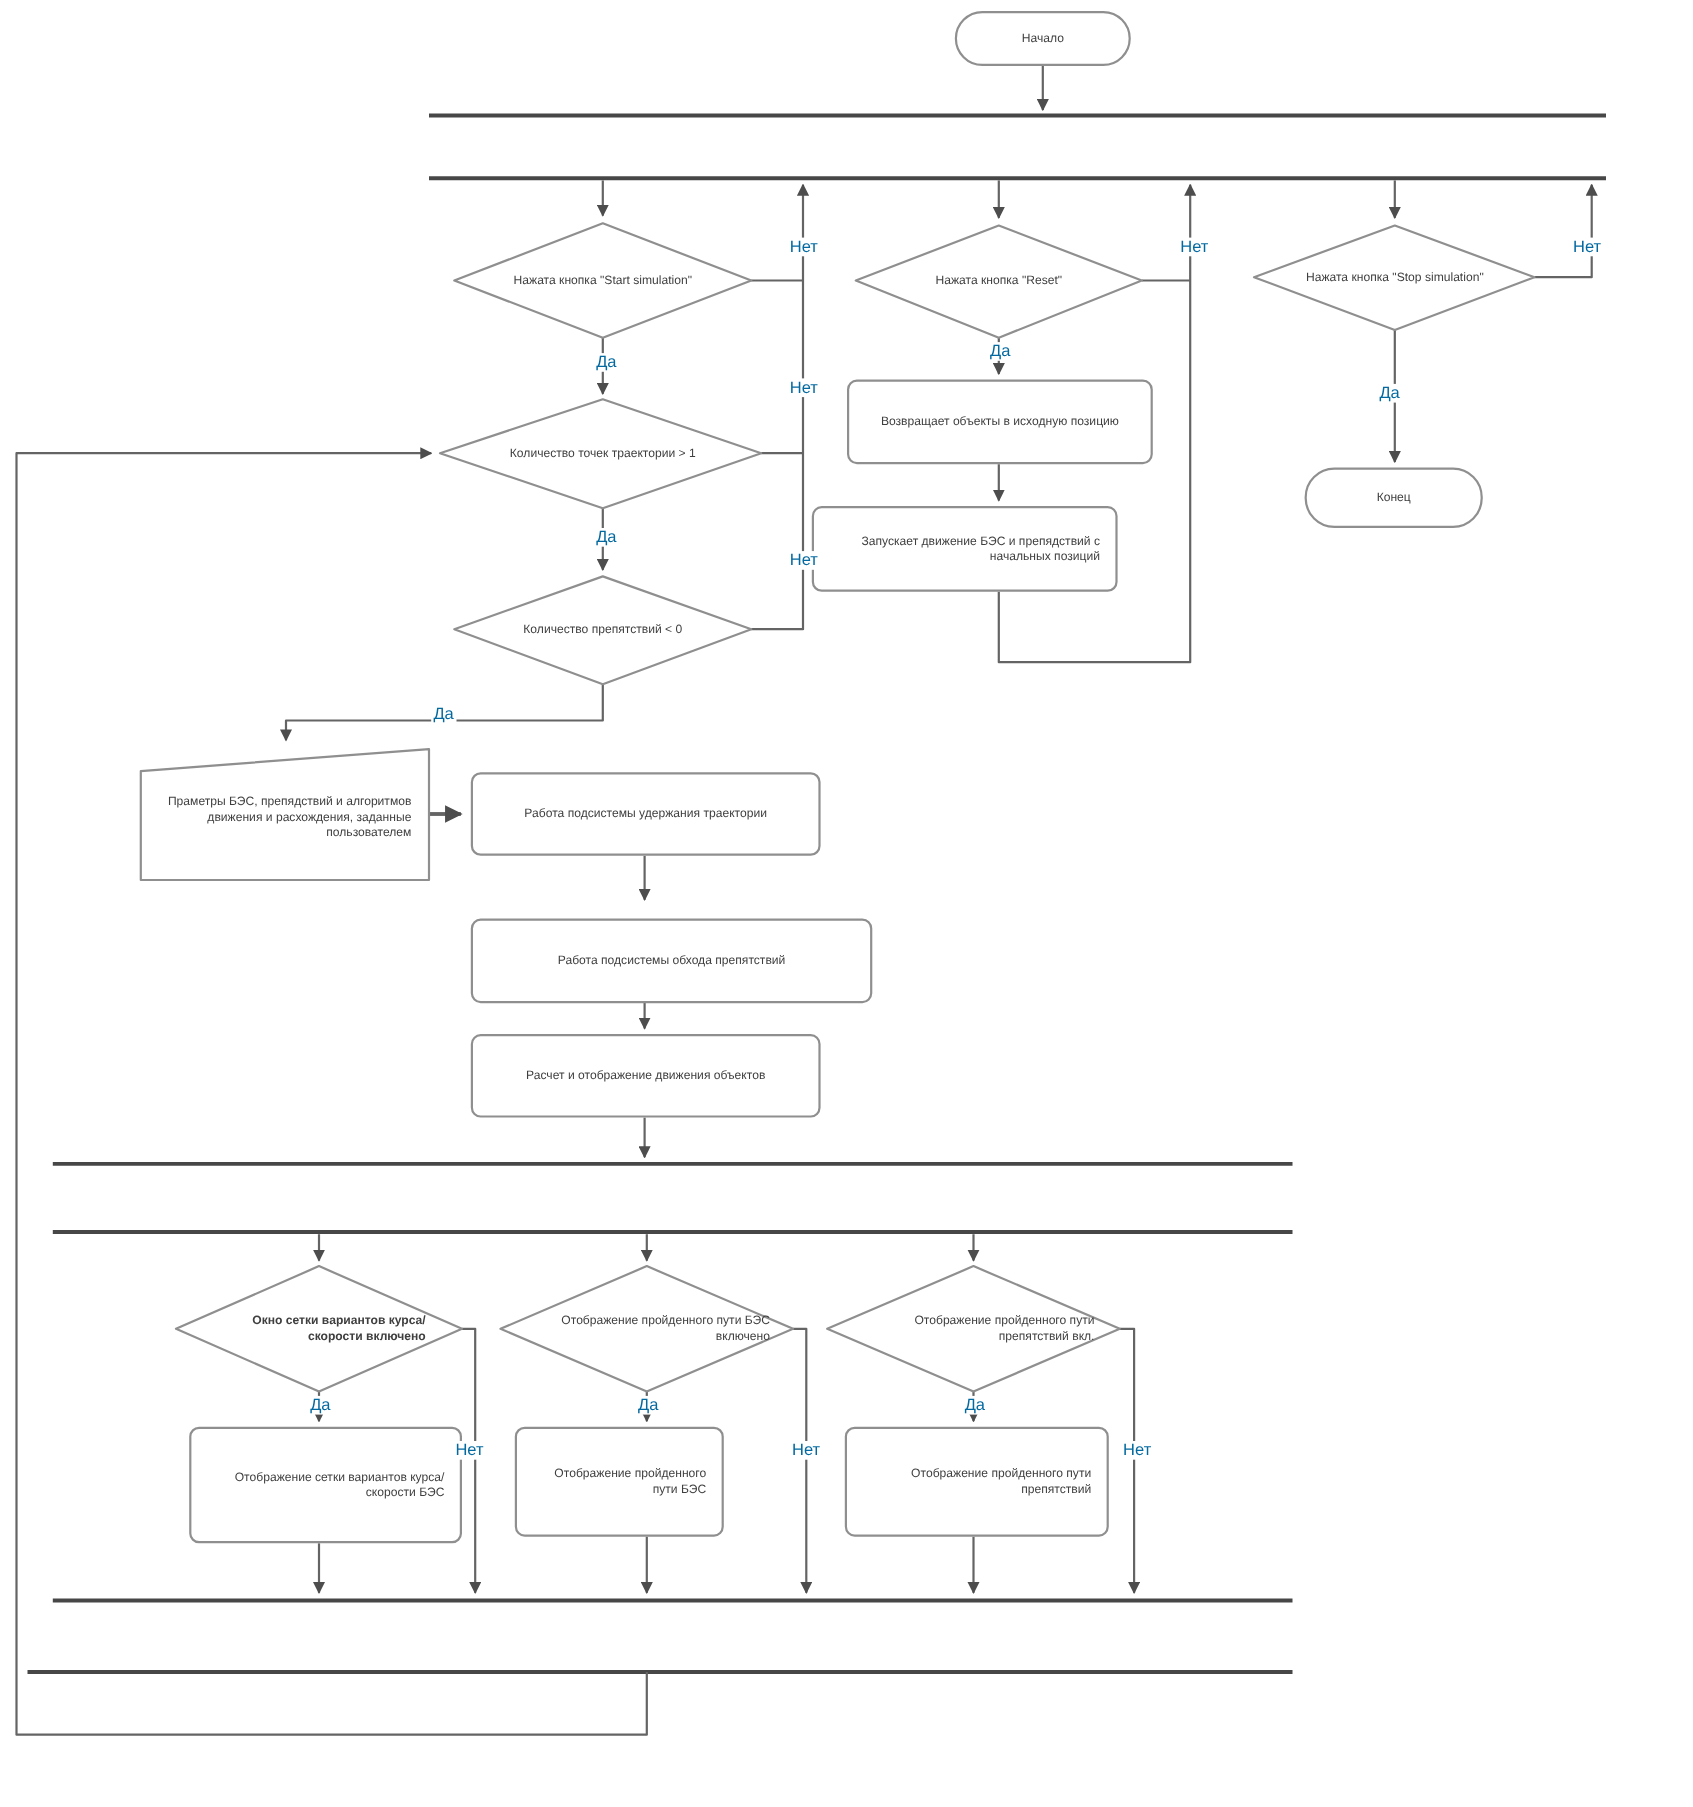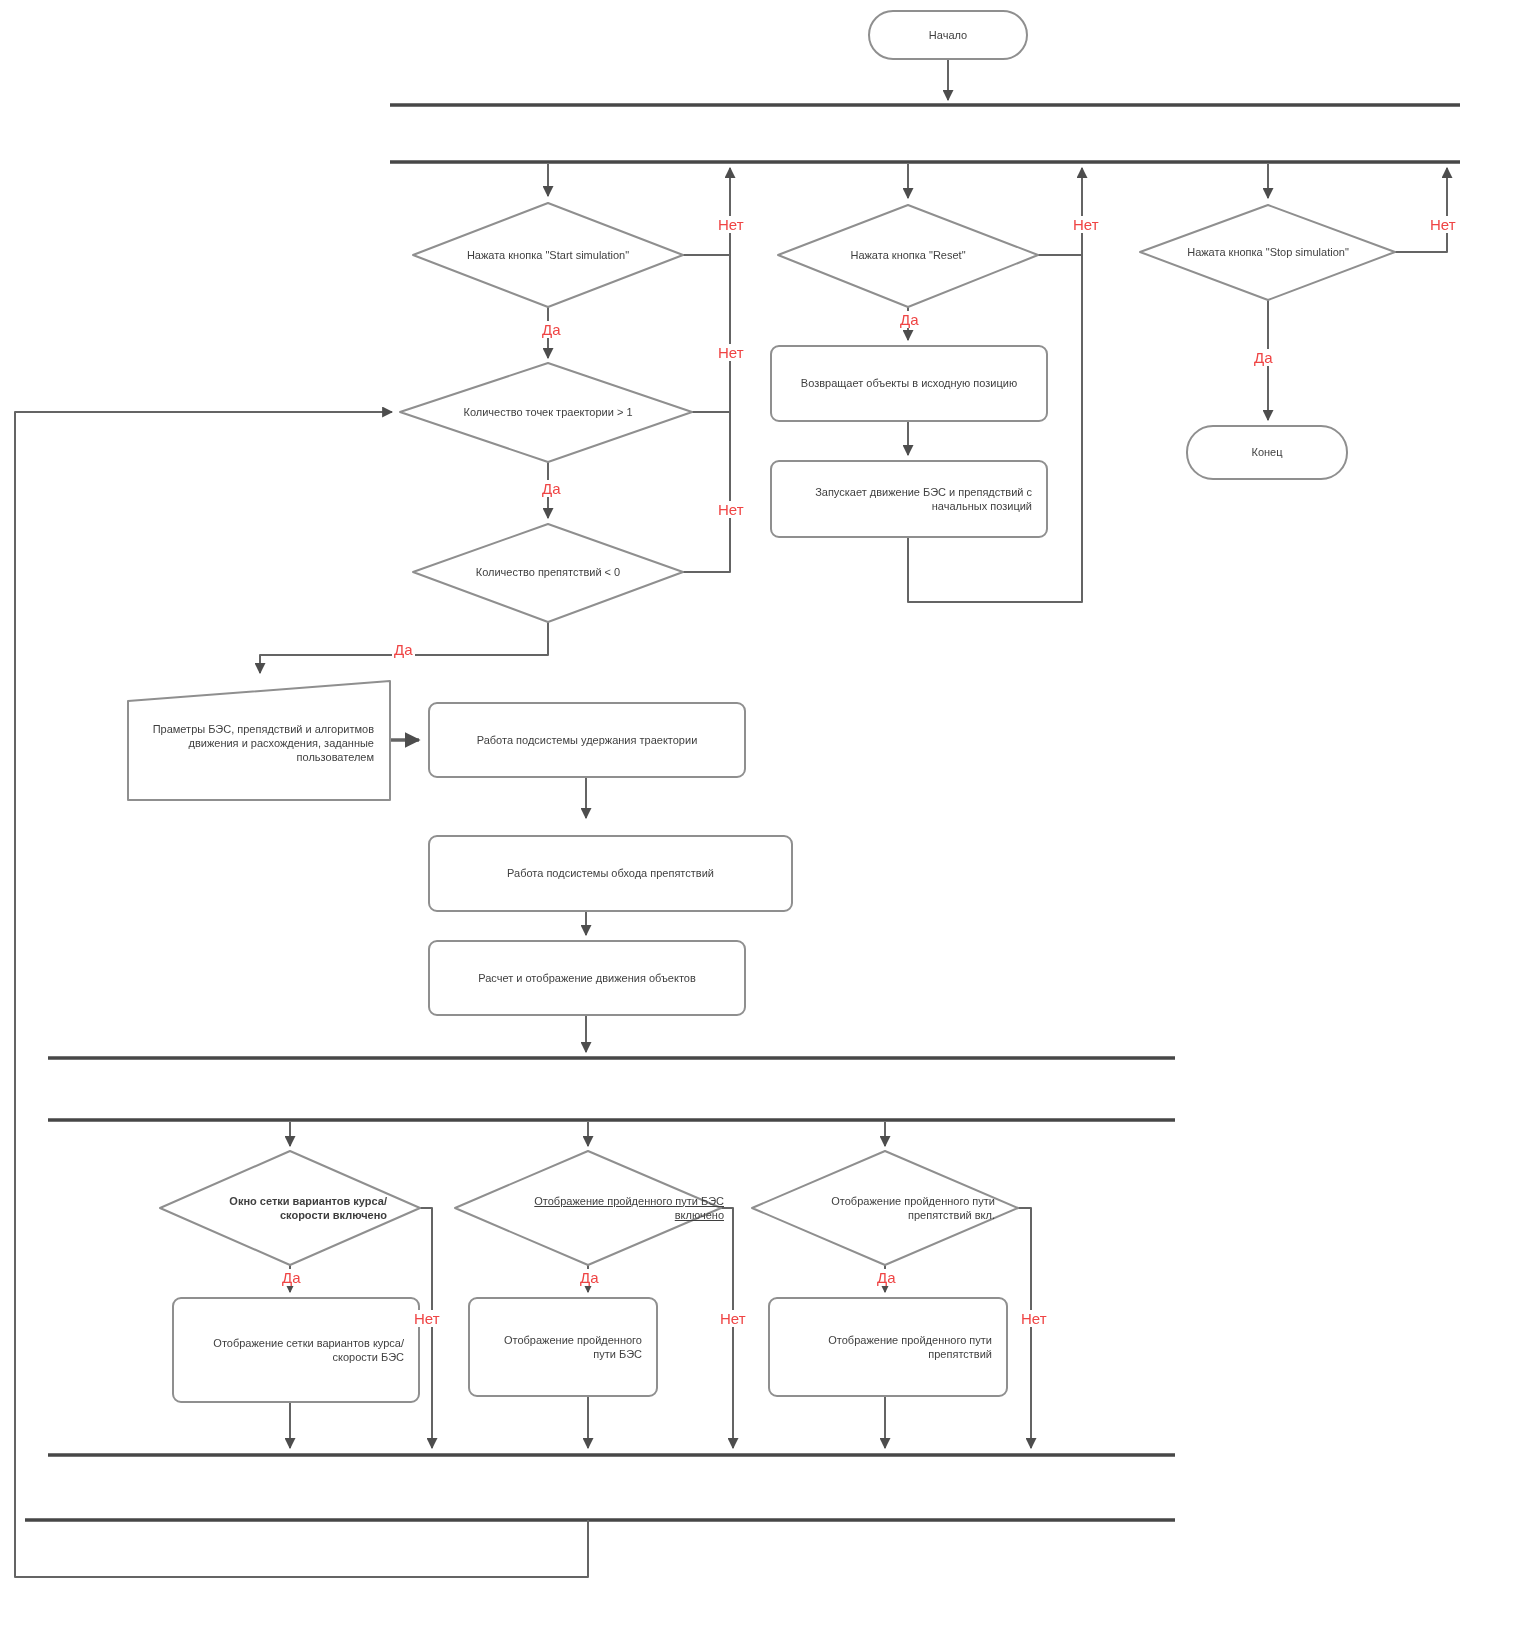--- a/index.html
+++ b/index.html
@@ -29,21 +29,21 @@
     border:2px solid #8f8f8f;
     border-radius:27px;
   }
   .dtext{
     background:transparent;
     padding:0 8px;
   }
   .edge-label{
     position:absolute;
     font-size:15px;
-    color:#ef4444;
+    color:#0369a1;
     background:#ffffff;
     padding:0 2px;
   }
   svg .edge{stroke:#646464;stroke-width:2;fill:none;stroke-linejoin:round;}
   svg .edge.thick{stroke-width:3.5;}
   svg .bar{stroke:#474747;stroke-width:3.5;}
   svg .shape{fill:#ffffff;stroke:#8f8f8f;stroke-width:2;stroke-linejoin:round;}
 </style>
 </head>
 <body>
@@ -122,35 +122,35 @@
     <polygon class="shape" points="290,1151 420,1208 290,1265 160,1208"></polygon>
     <polygon class="shape" points="588,1151 721,1208 588,1265 455,1208"></polygon>
     <polygon class="shape" points="885,1151 1018,1208 885,1265 752,1208"></polygon>
     <polygon class="shape" points="128,701 390,681 390,800 128,800"></polygon>
   </svg>
 
   <div class="node terminator" style="left:868px;top:10px;width:160px;height:50px;">Начало</div>
   <div class="node terminator" style="left:1186px;top:425px;width:162px;height:55px;">Конец</div>
 
   <div class="node rect" style="left:770px;top:345px;width:278px;height:77px;">Возвращает объекты в исходную позицию</div>
-  <div class="node rect" style="left:770px;top:460px;width:278px;height:78px;">Запускает движение БЭС и препядствий с начальных позиций</div>
+  <div class="node rect" style="left:738px;top:460px;width:278px;height:78px;">Запускает движение БЭС и препядствий с начальных позиций</div>
   <div class="node rect" style="left:428px;top:702px;width:318px;height:76px;">Работа подсистемы удержания траектории</div>
   <div class="node rect" style="left:428px;top:823px;width:365px;height:77px;margin-top:12px;">Работа подсистемы обхода препятствий</div>
   <div class="node rect" style="left:428px;top:940px;width:318px;height:76px;">Расчет и отображение движения объектов</div>
   <div class="node rect" style="left:172px;top:1297px;width:248px;height:106px;">Отображение сетки вариантов курса/скорости БЭС</div>
   <div class="node rect" style="left:468px;top:1297px;width:190px;height:100px;">Отображение пройденного пути БЭС</div>
   <div class="node rect" style="left:768px;top:1297px;width:240px;height:100px;">Отображение пройденного пути препятствий</div>
 
   <div class="node dtext" style="left:423px;top:207px;width:250px;height:96px;">Нажата кнопка "Start simulation"</div>
   <div class="node dtext" style="left:418px;top:365px;width:260px;height:94px;">Количество точек траектории &gt; 1</div>
   <div class="node dtext" style="left:423px;top:526px;width:250px;height:92px;">Количество препятствий &lt; 0</div>
   <div class="node dtext" style="left:793px;top:209px;width:230px;height:92px;">Нажата кнопка "Reset"</div>
   <div class="node dtext" style="left:1140px;top:207px;width:256px;height:90px;">Нажата кнопка "Stop simulation"</div>
   <div class="node dtext" style="left:185px;top:1155px;width:210px;height:106px;font-weight:bold;">Окно сетки вариантов курса/скорости включено</div>
-  <div class="node dtext" style="left:496px;top:1155px;width:236px;height:106px;text-decoration:underline;">Отображение пройденного пути БЭС  включено</div>
+  <div class="node dtext" style="left:472px;top:1155px;width:236px;height:106px;">Отображение пройденного пути БЭС  включено</div>
   <div class="node dtext" style="left:138px;top:692px;width:244px;height:102px;">Праметры БЭС, препядствий и алгоритмов движения и расхождения, заданные пользователем</div>
 
   <div class="node dtext" style="left:767px;top:1155px;width:236px;height:106px;">Отображение пройденного пути препятствий вкл.</div>
 
   <span class="edge-label" style="left:716px;top:216px;">Нет</span>
   <span class="edge-label" style="left:716px;top:344px;">Нет</span>
   <span class="edge-label" style="left:716px;top:501px;">Нет</span>
   <span class="edge-label" style="left:1071px;top:216px;">Нет</span>
   <span class="edge-label" style="left:1428px;top:216px;">Нет</span>
 

